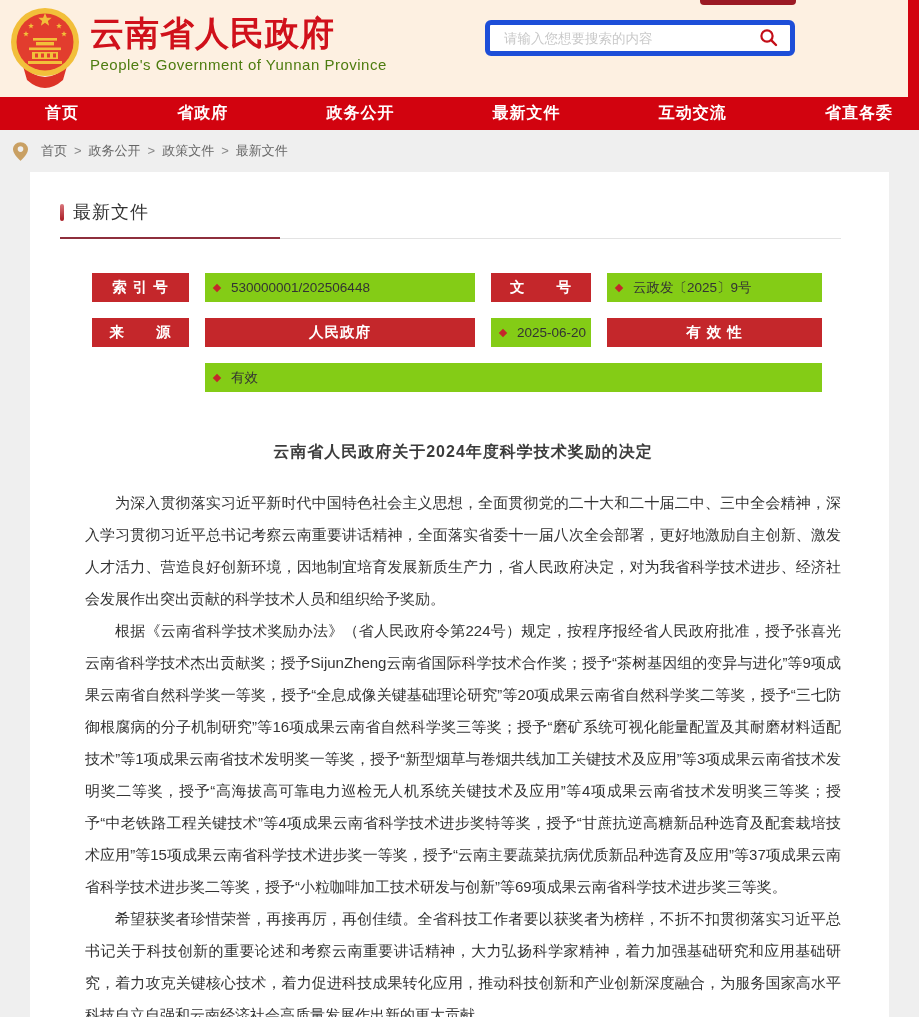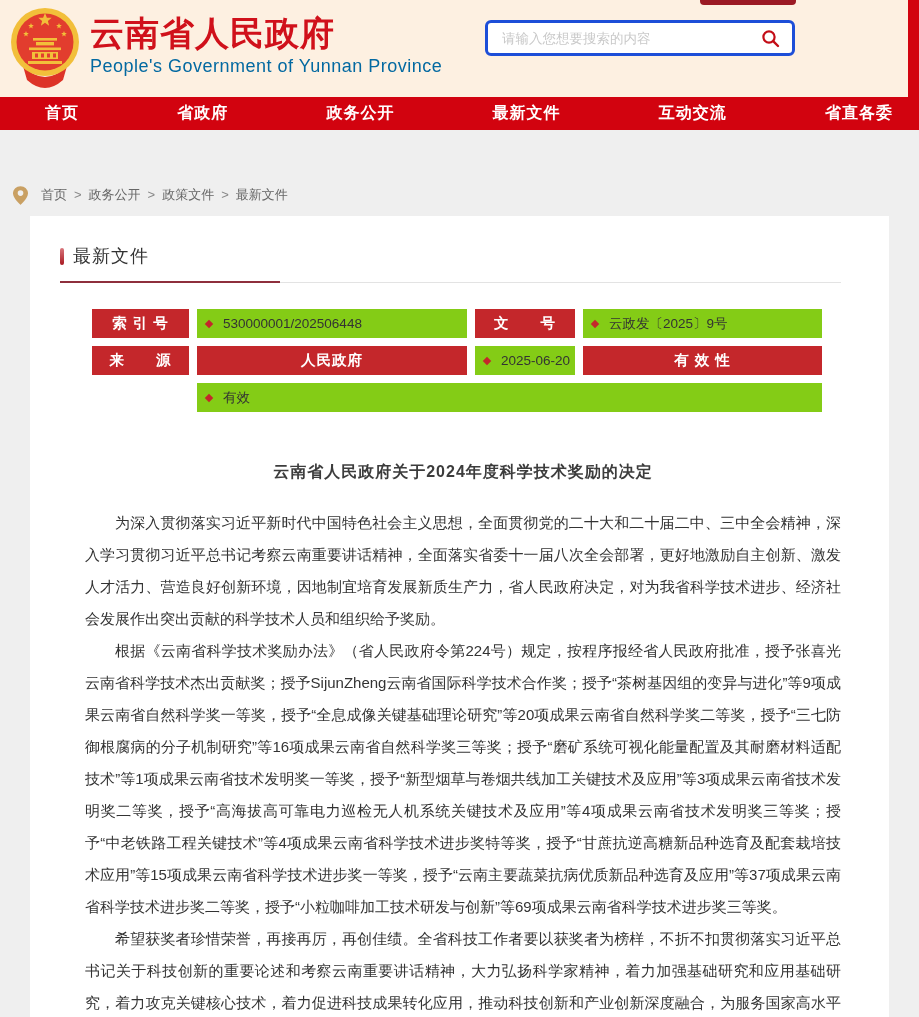--- a/index.html
+++ b/index.html
@@ -9,57 +9,57 @@
 
   
   .masthead { position:relative; height:97px; background:#fdf0e1; }
   .top-tab { position:absolute; left:700px; top:0; width:96px; height:5px;
     background:#9b1a24; border-radius:0 0 4px 4px; }
   .edge-strip { position:absolute; right:0; top:0; width:11px; height:97px; background:#d2030f; }
   .brand { position:absolute; left:8px; top:4px; display:flex; align-items:flex-start; }
   .emblem { width:74px; height:86px; }
   .brand-text { margin-left:8px; padding-top:9px; }
   .site-title { color:#d0111b; font-size:34px; font-weight:bold; letter-spacing:1px; line-height:40px; }
-  .site-subtitle { color:#0369a1; font-size:18px; letter-spacing:0.5px; text-align:center; margin-top:3px; }
+  .site-subtitle { color:#4d7c0f; font-size:15px; letter-spacing:0.5px; text-align:center; margin-top:3px; }
   .search-box { position:absolute; left:485px; top:20px; width:310px; height:36px;
-    background:#fff; border:3px solid #1d4ed8; border-radius:6px;
-    display:flex; align-items:center; padding:0 10px 0 14px; }
+    background:#fff; border:5px solid #1d4ed8; border-radius:6px;
+    display:flex; padding:0 10px 0 14px; }
   .search-box input { flex:1; border:none; outline:none; font-size:13.5px; color:#333;
     font-family:inherit; background:transparent; }
   .search-box input::placeholder { color:#c9c9c9; }
   .search-btn { border:none; background:transparent; cursor:pointer; width:24px; height:24px;
     display:flex; align-items:center; justify-content:center; }
 
   
   .navbar { height:33px; background:#d2030f; display:flex; align-items:center;
     justify-content:space-between; padding:0 26px 0 45px; }
   .nav-item { color:#fff; font-size:16px; font-weight:bold; text-decoration:none; cursor:pointer;
     letter-spacing:1px; }
 
   
-  .breadcrumb-bar { height:42px; background:#efefef; display:flex; align-items:center; padding-left:13px;margin-top:44px; }
+  .breadcrumb-bar { height:42px; background:#efefef; display:flex; align-items:center; padding-left:13px; }
   .crumbs { margin-left:13px; font-size:13px; color:#666; }
   .crumb { cursor:pointer; }
   .crumb-sep { margin:0 7px; color:#888; }
 
   
   .card { margin:0 30px; width:859px; min-height:845px; background:#fff;
     padding:28px 48px 30px 55px; }
 
   .section-head { display:flex; align-items:center; margin-left:-25px; }
   .section-marker { width:4px; height:17px; border-radius:2px;
     background:linear-gradient(#d9767c,#a81a22); }
   .section-title { margin-left:9px; font-size:18px; color:#333; letter-spacing:1px; }
   .section-rule { display:flex; align-items:center; margin:13px 0 0 -25px; }
   .rule-red { width:220px; height:2px; background:#8e2f3c; }
   .rule-gray { flex:1; height:1px; background:#e3e3e3; }
 
   
-  .meta-grid { margin:26px 19px 0 0; display:grid;
-    grid-template-columns:97px 270px 100px 1fr; gap:8px;padding-left:7px; }
+  .meta-grid { margin:34px 19px 0 0; display:grid;
+    grid-template-columns:97px 270px 100px 1fr; gap:16px;padding-left:7px; }
   .meta-label { height:29px; background:#c4272b; color:#fff; font-size:14.5px; font-weight:bold;
     display:flex; align-items:center; justify-content:center; letter-spacing:1px; }
   .meta-value { height:29px; background:#84cc16; color:#333; font-size:13.5px;
     display:flex; align-items:center; padding-left:9px; }
   .meta-value.span3 { grid-column:2 / 5; }
   .val-arrow { width:6px; height:6px; background:#c4272b; transform:rotate(45deg);
     margin-right:11px; flex:0 0 auto; }
 
   
   .doc-title { margin-top:50px; text-align:center; font-size:16px; color:#3c3c3c; letter-spacing:1px; }

